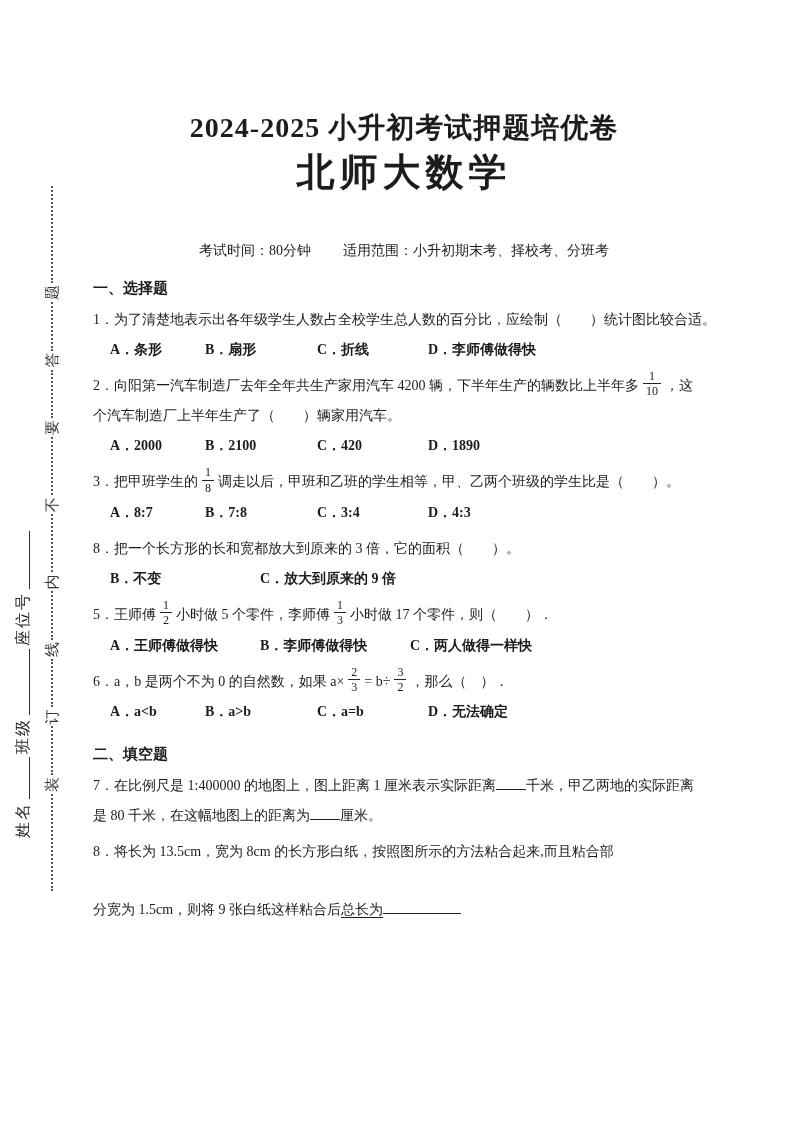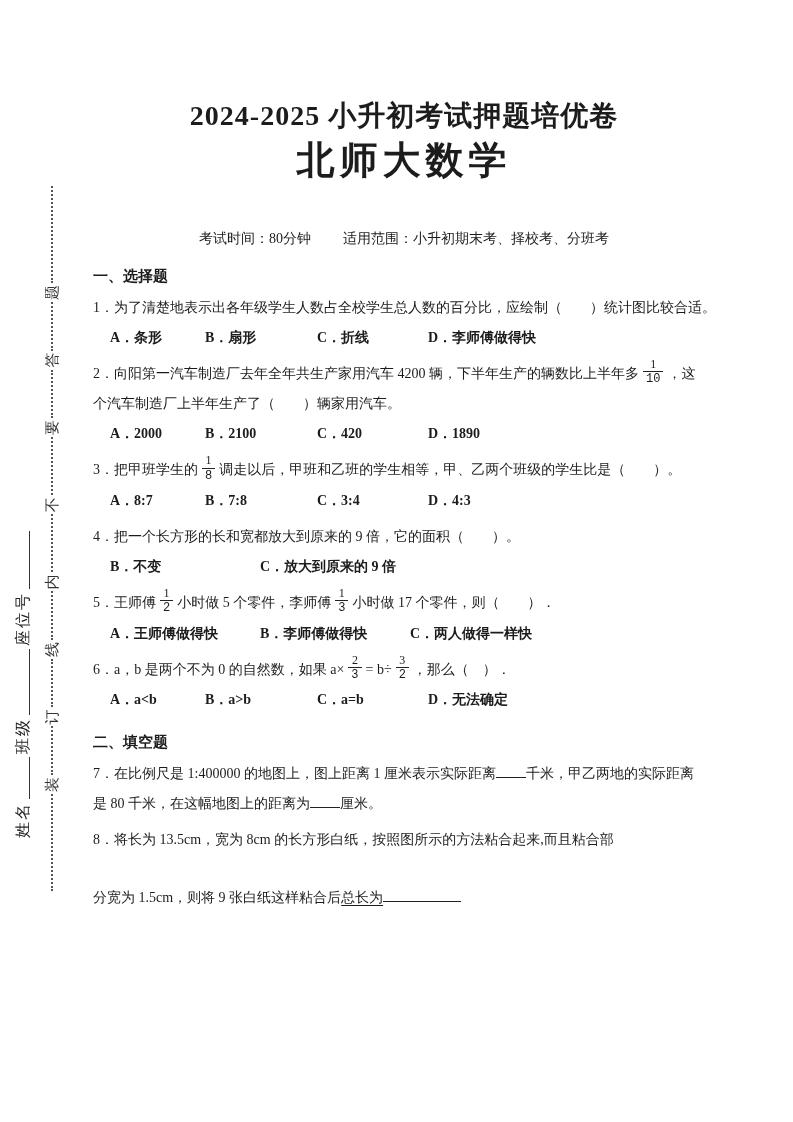--- a/index.html
+++ b/index.html
@@ -1,21 +1,21 @@
 <!DOCTYPE html>
 <html><head>
 <meta charset="utf-8">
 <style>
   html,body { margin:0; padding:0; background:#ffffff; }
   .page {
     position:relative; width:793px; height:1122px; background:#ffffff;
     color:#1c1c1c; font-family:"Liberation Serif","DejaVu Serif",serif;
     overflow:hidden;
   }
-  .content { position:absolute; left:93px; top:0; width:622px; }
+  .content { position:absolute; left:93px; top:12px; width:622px; }
 
   .title1 { font-size:28px; font-weight:bold; text-align:center; margin-top:98px; letter-spacing:1px; white-space:nowrap; line-height:1.3; }
   .title2 { font-size:38px; font-weight:bold; text-align:center; margin-top:2px; letter-spacing:5px; line-height:1.3; }
 
   .info { margin-top:42px; text-align:center; font-size:14px; line-height:21px; white-space:nowrap; }
   .info .gap { display:inline-block; width:32px; }
 
   .notice { margin-top:10px; font-size:14px; line-height:22px; }
 
   .sec-heading { font-size:15px; font-weight:bold; margin:16px 0 4px 0; line-height:22px; }
@@ -25,21 +25,21 @@
   .opts { display:flex; padding-left:17px; font-size:14px; line-height:30px; white-space:nowrap;font-weight:bold; }
   .opt { flex-shrink:0; }
   .opts.cols4 .opt:nth-child(1){ width:95px; }
   .opts.cols4 .opt:nth-child(2){ width:112px; }
   .opts.cols4 .opt:nth-child(3){ width:111px; }
   .opts.cols3 .opt:nth-child(1){ width:150px; }
   .opts.cols3 .opt:nth-child(2){ width:150px; }
 
   .frac { display:inline-block; vertical-align:middle; text-align:center; font-size:12px; line-height:1.2; margin:0 4px; transform:translateY(-3px); }
   .frac .num { display:block; border-bottom:1px solid #222; padding:0 3px; }
-  .frac .den { display:block; padding:0 3px;font-family:Liberation Mono, monospace; }
+  .frac .den { display:block; padding:0 3px; }
 
   .blank { display:inline-block; border-bottom:1px solid #222; height:15px; }
   .uline { text-decoration:underline; text-underline-offset:3px; }
 
   
   .sb-fields {
     position:absolute; left:10px; top:838px; width:342px; height:26px;
     transform:rotate(-90deg); transform-origin:0 0;
     display:flex; align-items:center; font-size:16px; color:#222; white-space:nowrap;
   }
@@ -119,21 +119,21 @@
         <div class="question">
           <div class="qline"><span>3．把甲班学生的</span><span class="frac"><span class="num">1</span><span class="den">8</span></span><span>调走以后，甲班和乙班的学生相等，甲、乙两个班级的学生比是（　　）。</span></div>
           <div class="opts cols4">
             <span class="opt">A．8:7</span>
             <span class="opt">B．7:8</span>
             <span class="opt">C．3:4</span>
             <span class="opt">D．4:3</span>
           </div>
         </div>
         <div class="question">
-          <div class="qline"><span>4．把一个长方形的长和宽都放大到原来的 9 倍，它的面积（　　）。</span></div>
+          <div class="qline"><span>8．把一个长方形的长和宽都放大到原来的 3 倍，它的面积（　　）。</span></div>
           <div class="opts cols3">
             <span class="opt">B．不变</span>
             <span class="opt">C．放大到原来的 9 倍</span>
           </div>
         </div>
         <div class="question">
           <div class="qline"><span>5．王师傅</span><span class="frac"><span class="num">1</span><span class="den">2</span></span><span>小时做 5 个零件，李师傅</span><span class="frac"><span class="num">1</span><span class="den">3</span></span><span>小时做 17 个零件，则（　　）．</span></div>
           <div class="opts cols3">
             <span class="opt">A．王师傅做得快</span>
             <span class="opt">B．李师傅做得快</span>

